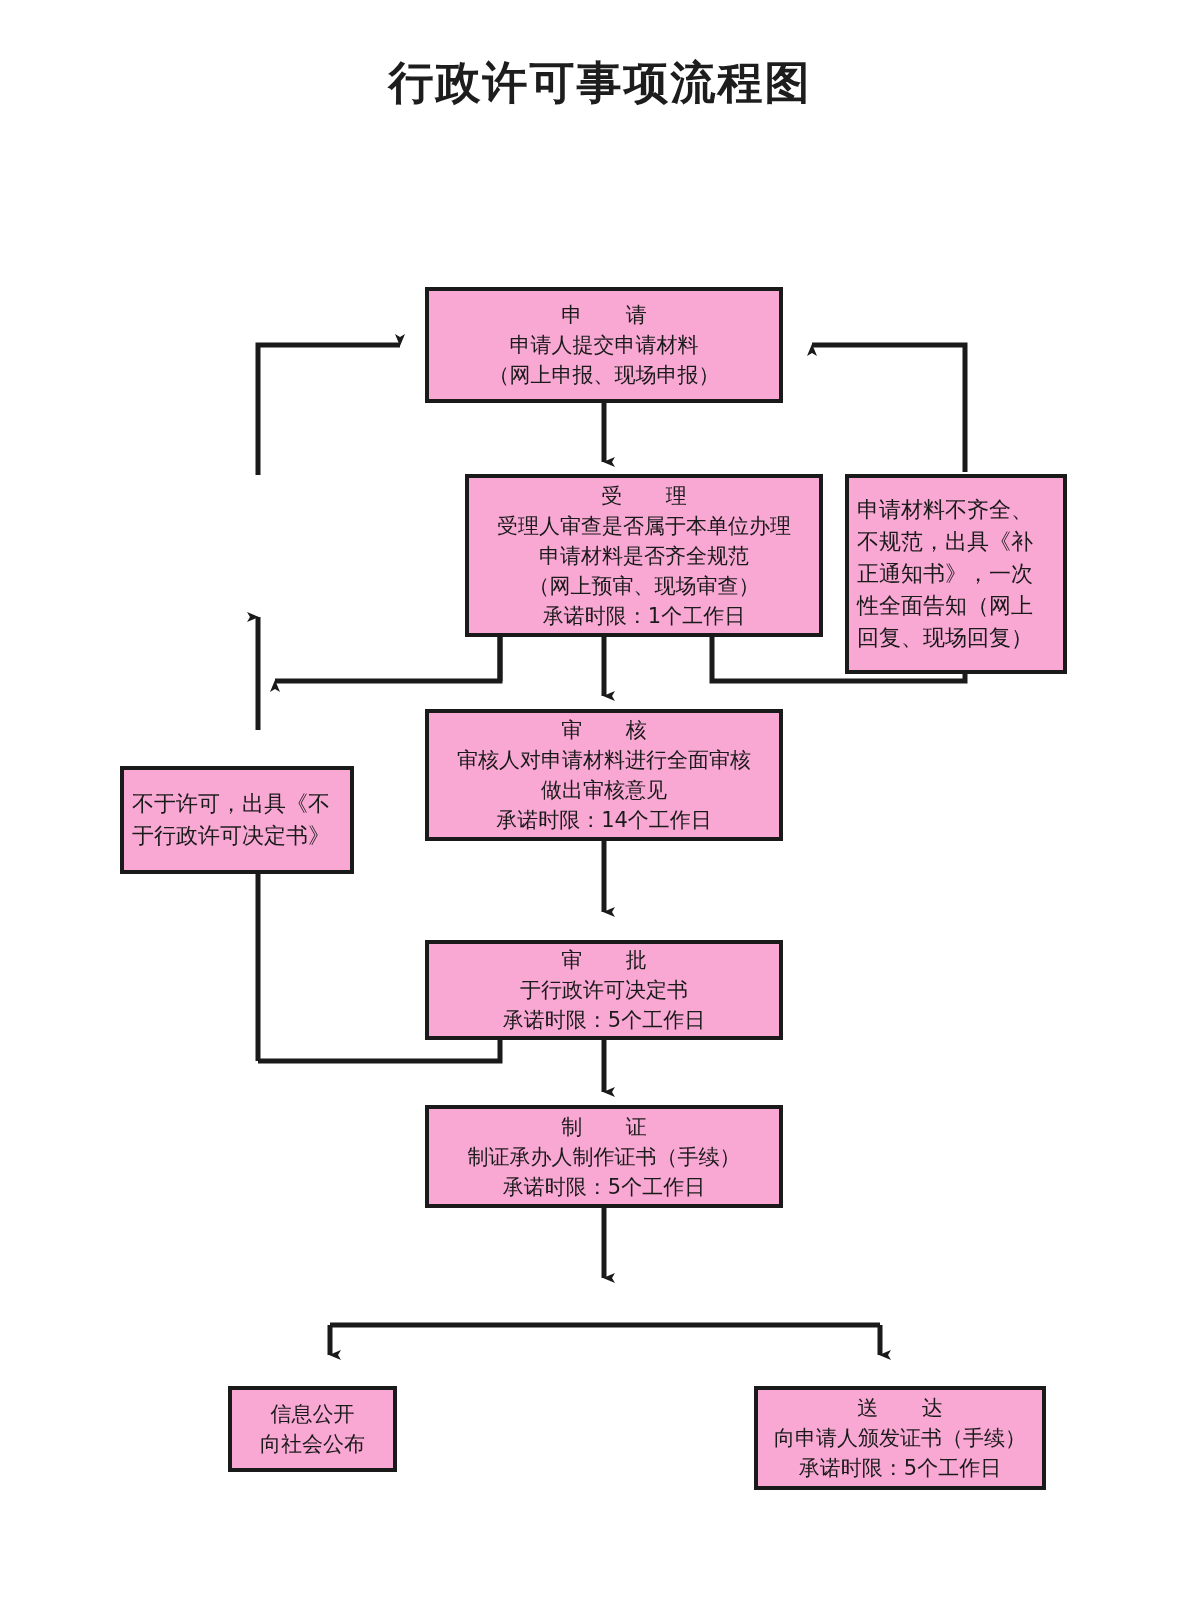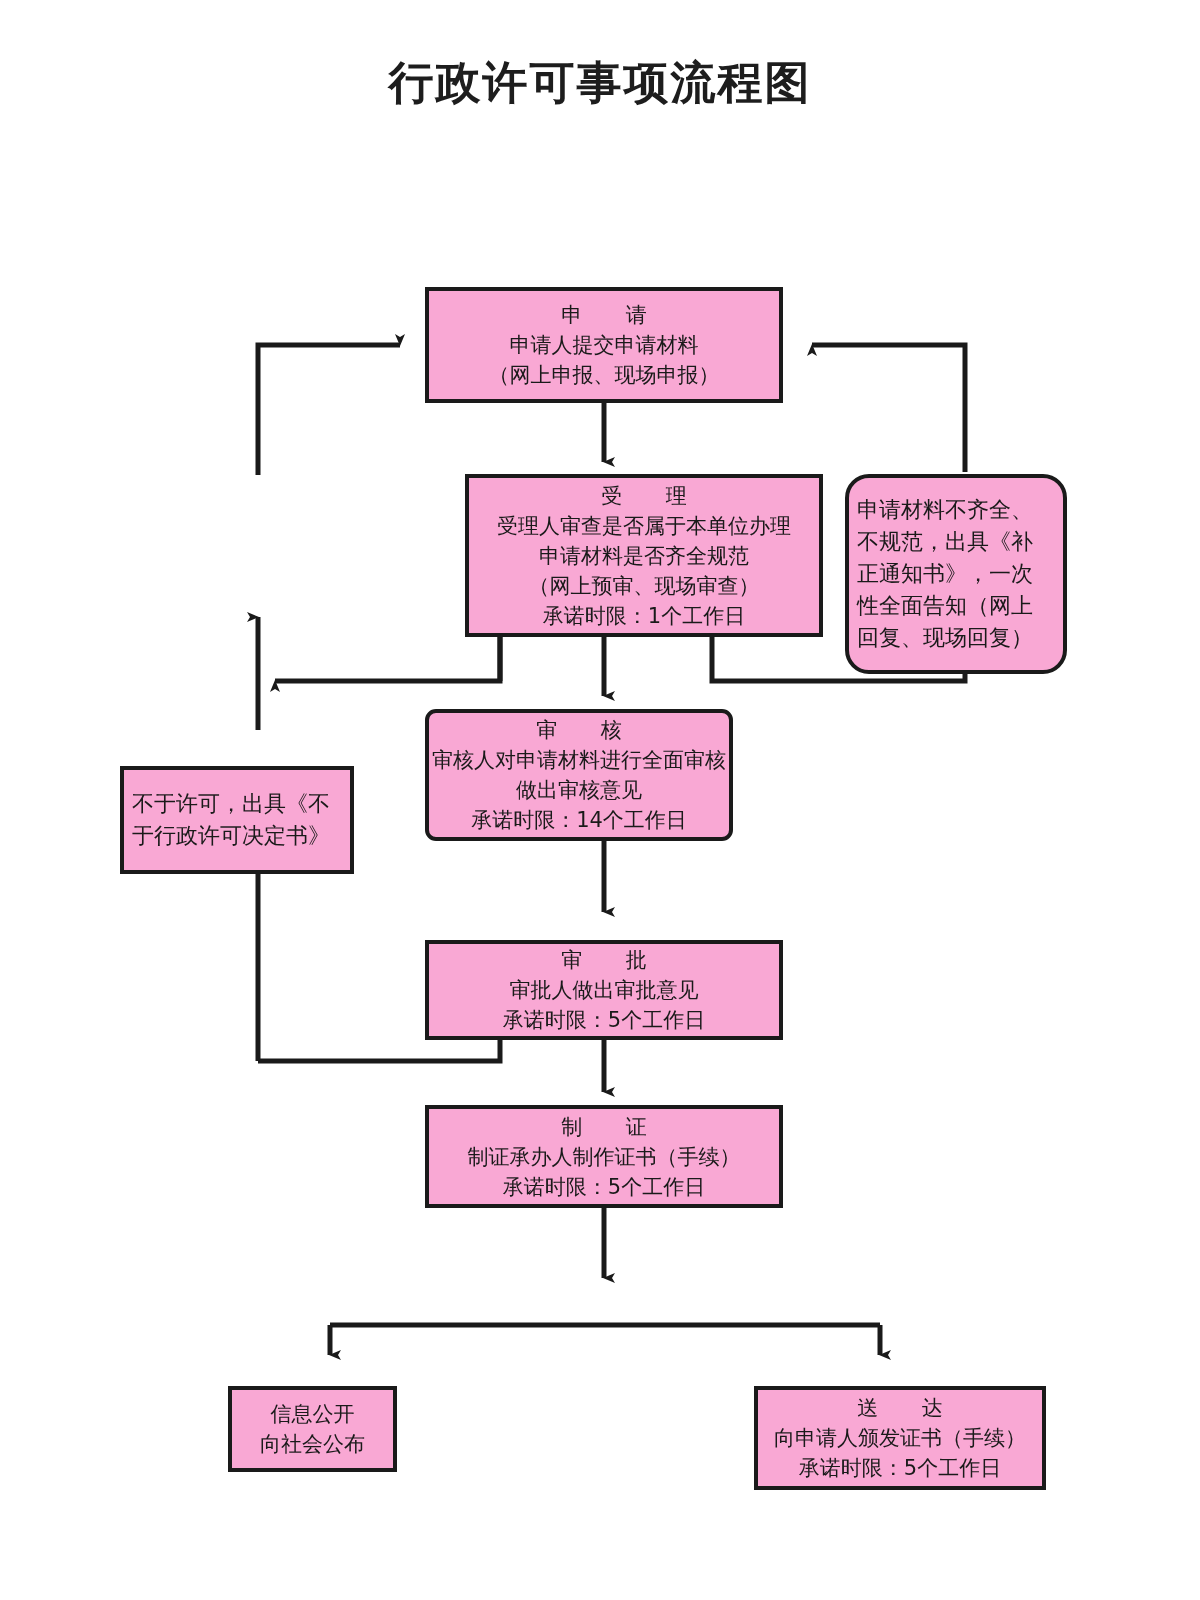--- a/index.html
+++ b/index.html
@@ -131,43 +131,43 @@
 
   <div class="nodebox centered" style="left:425px; top:474px; width:358px; height:163px;margin-left:40px;">
     <div class="line head">受  理</div>
     <div class="line">受理人审查是否属于本单位办理</div>
     <div class="line">申请材料是否齐全规范</div>
     <div class="line">（网上预审、现场审查）</div>
     <div class="line">承诺时限：1个工作日</div>
   </div>
 
 
-  <div class="nodebox lefted" style="left:845px; top:474px; width:222px; height:200px;border-radius:24px;">
+  <div class="nodebox lefted" style="left:845px; top:474px; width:222px; height:200px;">
     <div class="line">申请材料不齐全、</div>
     <div class="line">不规范，出具《补</div>
     <div class="line">正通知书》，一次</div>
     <div class="line">性全面告知（网上</div>
     <div class="line">回复、现场回复）</div>
   </div>
 
-  <div class="nodebox centered" style="left:425px; top:709px; width:308px; height:132px;border-radius:11px;">
+  <div class="nodebox centered" style="left:425px; top:709px; width:358px; height:132px;">
     <div class="line head">审  核</div>
     <div class="line">审核人对申请材料进行全面审核</div>
     <div class="line">做出审核意见</div>
     <div class="line">承诺时限：14个工作日</div>
   </div>
 
   <div class="nodebox lefted" style="left:120px; top:766px; width:234px; height:108px;">
     <div class="line">不于许可，出具《不</div>
     <div class="line">于行政许可决定书》</div>
   </div>
 
   <div class="nodebox centered" style="left:425px; top:940px; width:358px; height:100px;">
     <div class="line head">审  批</div>
-    <div class="line">审批人做出审批意见</div>
+    <div class="line">于行政许可决定书</div>
     <div class="line">承诺时限：5个工作日</div>
   </div>
 
   <div class="nodebox centered" style="left:425px; top:1105px; width:358px; height:103px;">
     <div class="line head">制  证</div>
     <div class="line">制证承办人制作证书（手续）</div>
     <div class="line">承诺时限：5个工作日</div>
   </div>
 
   <div class="nodebox centered" style="left:228px; top:1386px; width:169px; height:86px;">

